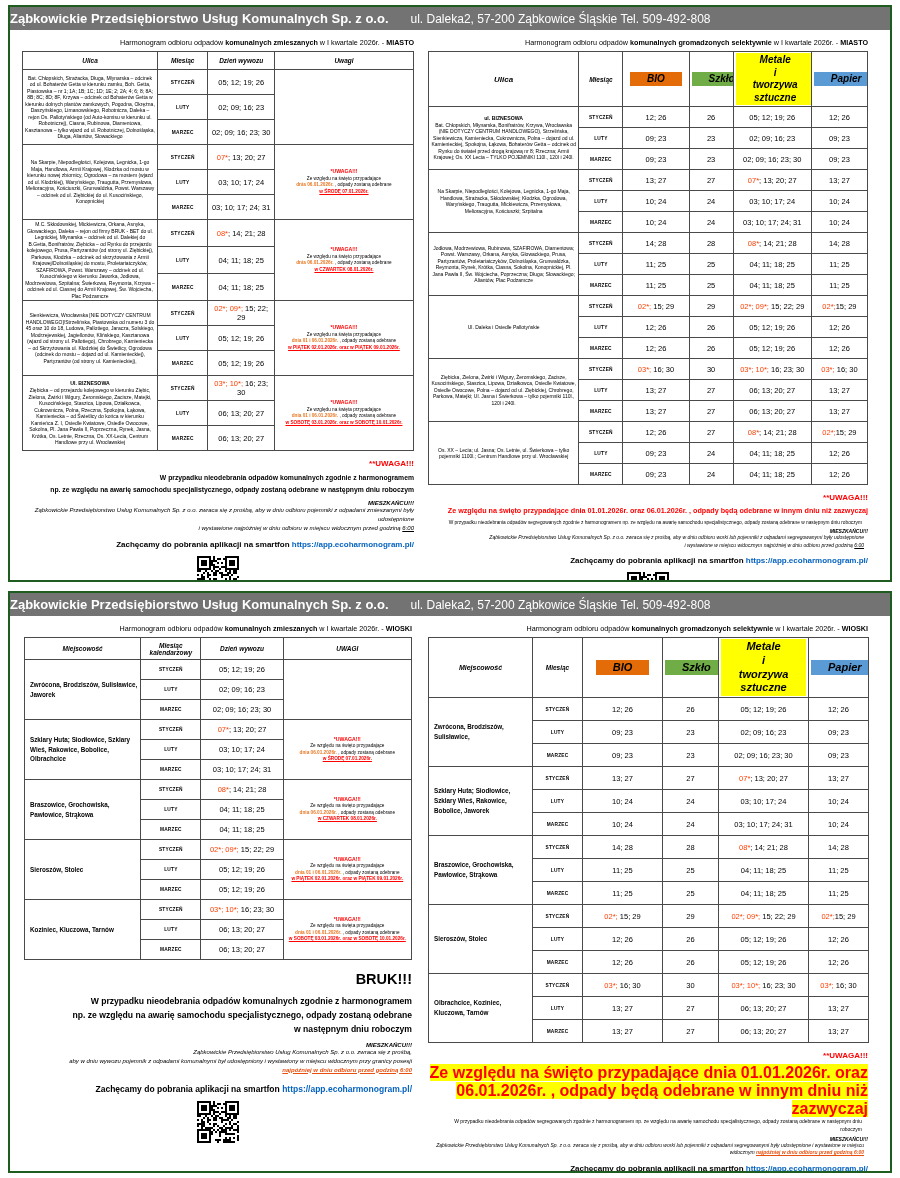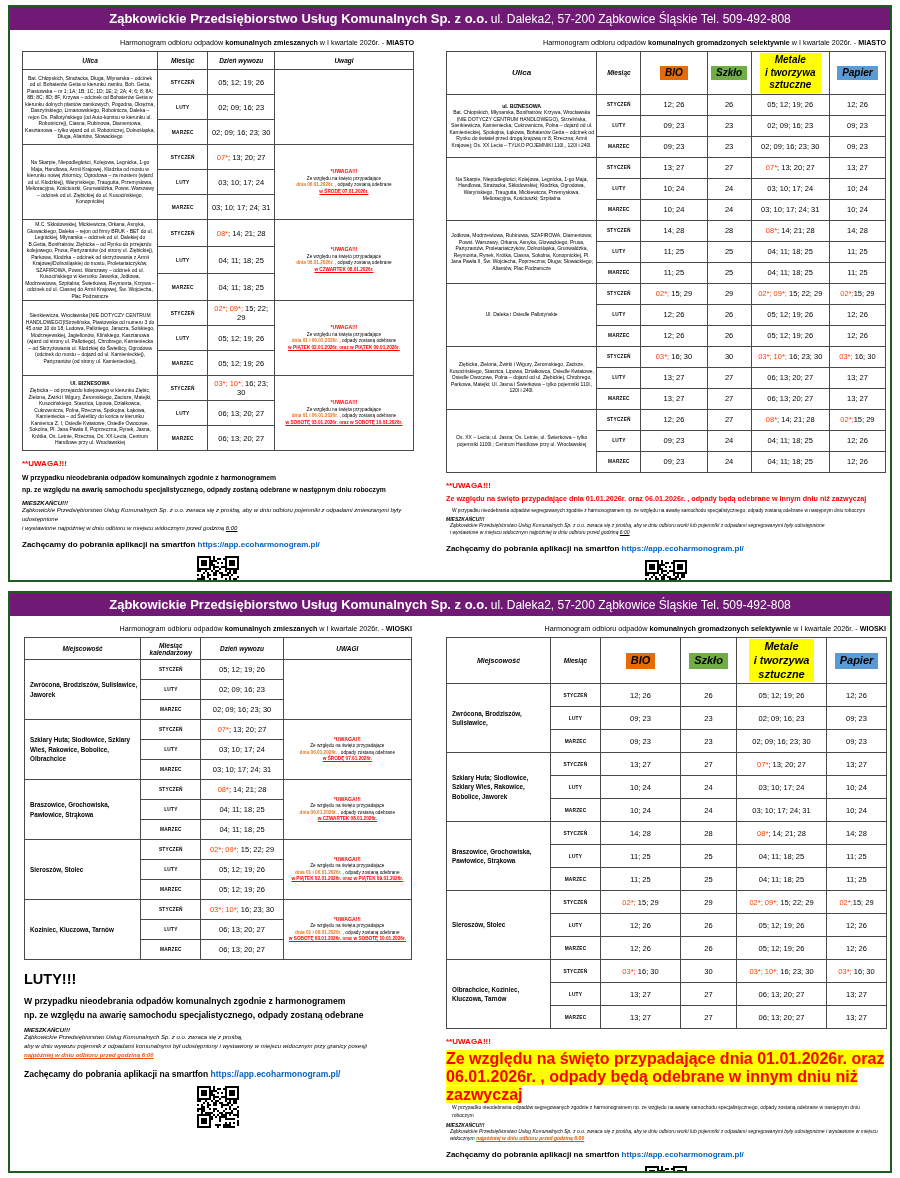--- a/index.html
+++ b/index.html
@@ -1,26 +1,26 @@
 <!DOCTYPE html>
 <html><head>
 <meta charset="utf-8">
 <style>
   *{box-sizing:border-box;margin:0;padding:0}
   html,body{width:900px;height:1178px}
   body{position:relative;background:#fff;font-family:"Liberation Sans",sans-serif;color:#000;overflow:hidden}
   .page{position:absolute;left:8px;width:884px;background:#fff;border:2px solid #1e5c1f;overflow:hidden}
   #page1{top:5px;height:577px}
   #page2{top:591px;height:582px}
-  .page-header{height:23px;background:#701a75;display:flex;align-items:center;justify-content:center;gap:3px;color:#fff}
+  .page-header{height:23px;background:#737373;display:flex;align-items:center;gap:22px;color:#fff}
   .ph-name{font-weight:bold;font-size:13px}
   .ph-addr{font-size:12px}
   .col{position:absolute;top:25px}
   .col-left{left:12px;width:392px}
-  .col-right{left:436px;width:440px}
+  .col-right{left:418px;width:440px}
   #page2 .col-left{left:14px;width:388px}
   .tbl-title{text-align:right;font-size:7.2px;margin:6px 0 4px;white-space:nowrap}
   table.sched{border-collapse:collapse;width:100%;table-layout:fixed;border:1.5px solid #111}
   .sched th,.sched td{border:1px solid #4a4a4a;text-align:center;vertical-align:middle;padding:1px 2px;overflow:hidden}
   .sched th{font-style:italic;font-weight:bold;font-size:6.5px}
   .sched tr.gfirst td{border-top:1.8px solid #111}
   .street{font-size:5px;line-height:1.3;padding:2px 3px}
   .st-head{font-weight:bold;font-size:5.2px}
   .month{font-size:4.8px;font-weight:bold;letter-spacing:.2px}
   .daysc{font-size:7.5px}
@@ -30,27 +30,27 @@
   .nt-d{color:#e87722;font-weight:bold}
   .nt-w{color:#f00;font-weight:bold;text-decoration:underline}
   .t-p1l td{height:25px}
   .t-p1l th{height:18px}
   .t-p1r td{height:21px}
   .t-p2l td{height:20px}
   .t-p2l th{height:22px}
   .t-p2r td{height:23px}
   .t-p1r th:first-child{font-size:8px}
   .t-p2r th:first-child{font-size:7px}
-  .badge{display:inline-block;font-style:italic;font-weight:bold;padding:1px 5px;white-space:pre-line;line-height:1.25;color:#000}
+  .badge{display:inline-block;font-style:italic;font-weight:bold;padding:1px 17px;white-space:pre-line;line-height:1.25;color:#000}
   .t-p1r .badge{font-size:10px}
   .t-p2r .badge{font-size:11px}
   .t-p2l .street,.t-p2r .street{font-size:6.3px;font-weight:bold;text-align:left;padding-left:5px;line-height:1.55}
   
   .fmount{text-align:center}
-  .fl{text-align:left}
+  .fl{text-align:right}
   .fl-red{color:#f00;font-weight:bold;font-size:8px;margin:8px 0 4px}
   .fl-bold{font-weight:bold;font-size:6.8px;line-height:1.7}
   .fl-ib{font-style:italic;font-weight:bold;font-size:6px;margin-top:5px}
   .fl-i{font-style:italic;font-size:6px;line-height:1.5}
   .fl-app{font-weight:bold;font-size:8px;margin-top:7px}
   .fl-app2{font-weight:bold;font-size:8.5px;margin-top:9px}
   .fl-redline{color:#f00;font-weight:bold;font-size:7.2px;margin-bottom:4px}
   .fl-small{font-size:4.8px;line-height:1.55;padding:0 6px}
   .fl-small2{font-size:5px;line-height:1.55;padding:0 6px}
   .fl-ib-sm{font-style:italic;font-weight:bold;font-size:5px;margin-top:2px}
@@ -942,23 +942,24 @@
               <td class="daysc">06; 13; 20; 27</td>
             </tr>
             <tr>
               <td class="month">MARZEC</td>
               <td class="daysc">06; 13; 20; 27</td>
             </tr>
           </tbody>
         </table>
       </div>
     <div class="fmount">
-        <div class="fl fl-big"><span>LUTY!!!</span></div>
+        <div class="fl fl-big"><span>BRUK!!!</span></div>
         <div class="fl fl-bold2"><span>W przypadku nieodebrania odpadów komunalnych zgodnie z harmonogramem</span></div>
         <div class="fl fl-bold2"><span>np. ze względu na awarię samochodu specjalistycznego, odpady zostaną odebrane</span></div>
+        <div class="fl fl-bold2"><span>w następnym dniu roboczym</span></div>
         <div class="fl fl-ib"><span>MIESZKAŃCU!!!</span></div>
         <div class="fl fl-i"><span>Ząbkowickie Przedsiębiorstwo Usług Komunalnych Sp. z o.o. zwraca się z prośbą,</span></div>
         <div class="fl fl-i"><span>aby w dniu wywozu pojemnik  z odpadami komunalnymi był udostępniony i wystawiony w miejscu widocznym przy granicy posesji</span></div>
         <div class="fl fl-i"><span class="sg-ou">najpóźniej w dniu odbioru przed godziną 6:00</span></div>
         <div class="fl fl-app2"><span>Zachęcamy do pobrania aplikacji na smartfon </span><span class="sg-link">https://app.ecoharmonogram.pl/</span></div>
         <div class="qrwrap"><svg width="42" height="42">
             <rect x="0" y="0" width="2" height="2"></rect>
             <rect x="2" y="0" width="2" height="2"></rect>
             <rect x="4" y="0" width="2" height="2"></rect>
             <rect x="6" y="0" width="2" height="2"></rect>

